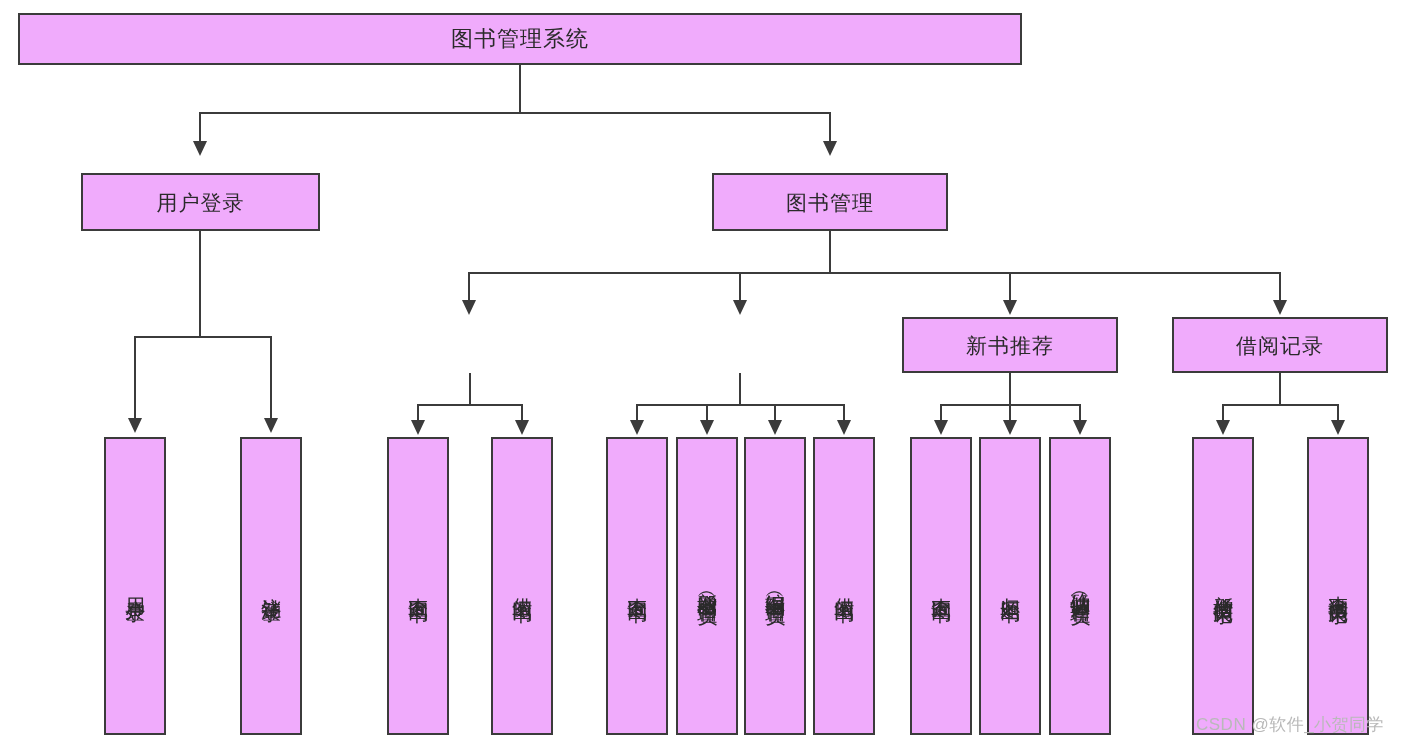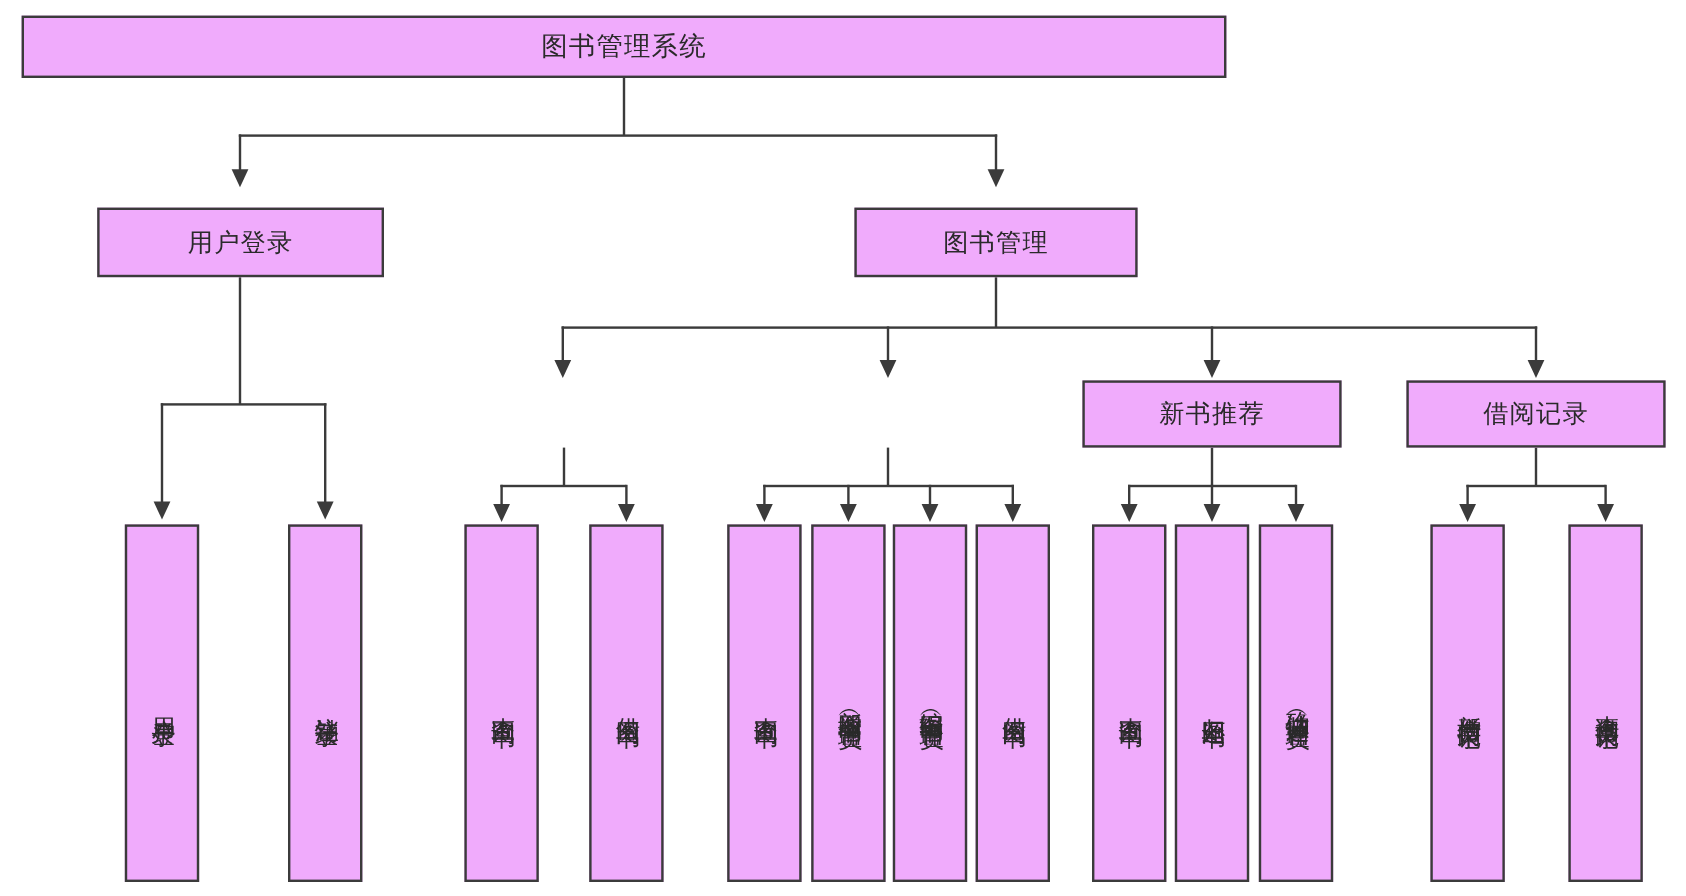--- a/index.html
+++ b/index.html
@@ -197,14 +197,17 @@
     <span class="vtext">确认归还（管理员）</span>
   </div>
 
   <div class="node v" style="left:1192px;top:437px;width:62px;height:298px;">
     <span class="vtext">新增借阅记录</span>
   </div>
   <div class="node v" style="left:1307px;top:437px;width:62px;height:298px;">
     <span class="vtext">查询借阅记录</span>
   </div>
 
+  <div id="watermark" style="left:1196px;top:713px;">
+    <span>CSDN @软件_小贺同学</span>
+  </div>
 
 </div>
 
 </body></html>

